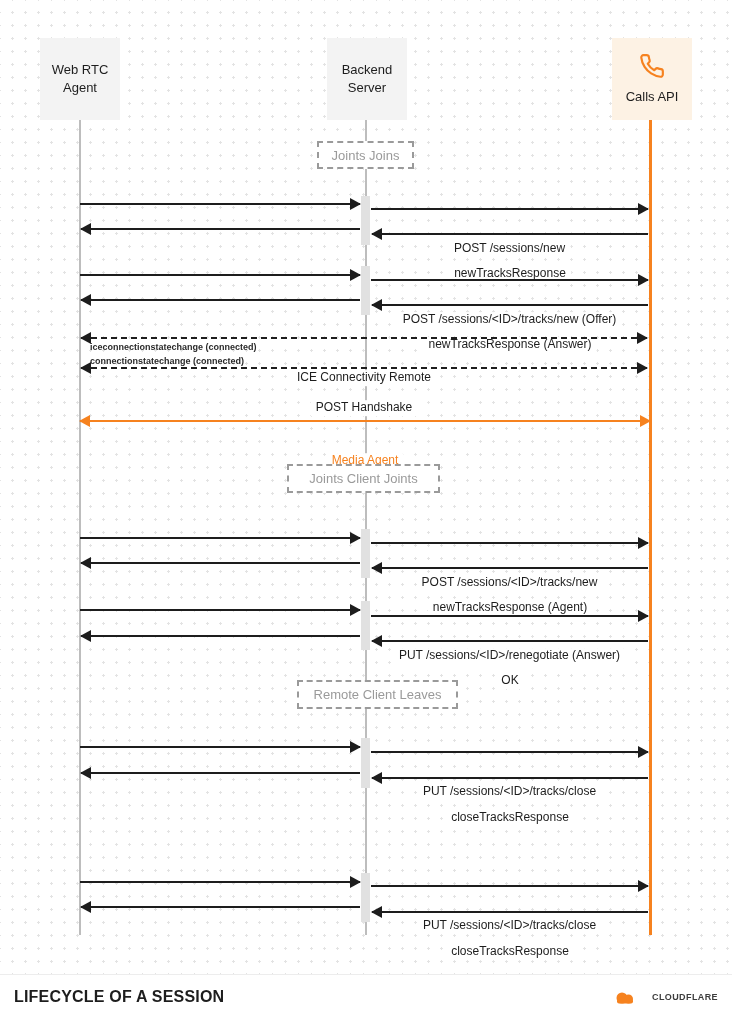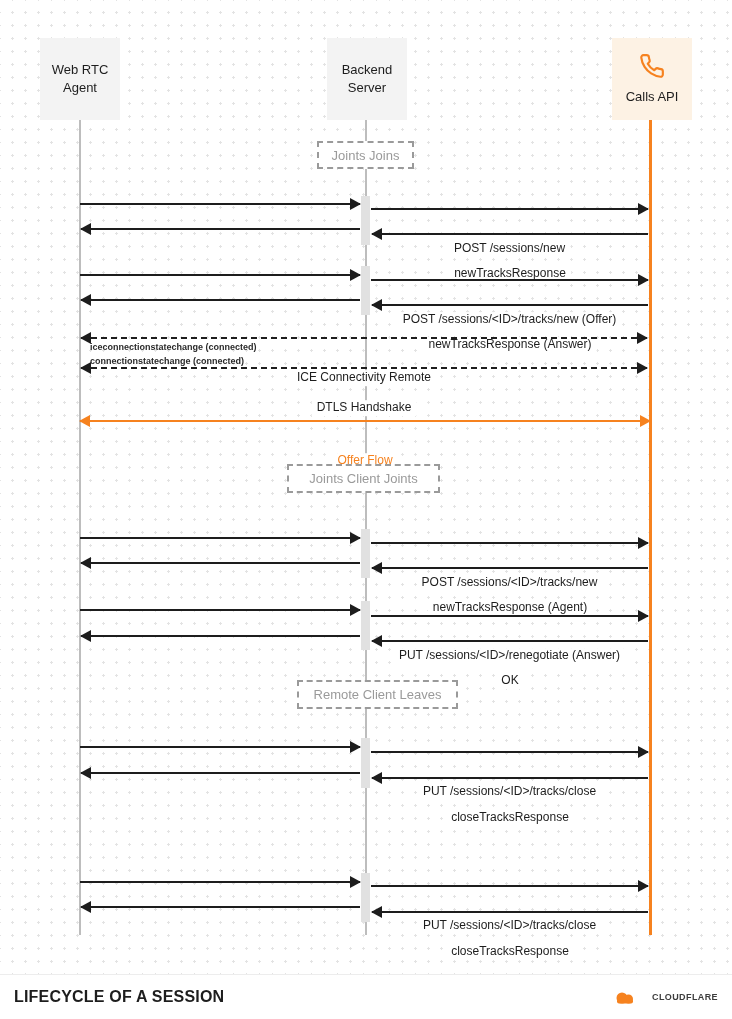--- a/index.html
+++ b/index.html
@@ -139,29 +139,29 @@
     <span class="head hl"></span>
       <span class="head hr"></span>
     <div class="label">ICE Connectivity Remote</div>
   </div>
   <div class="note" style="left:90px;top:342px;">iceconnectionstatechange (connected)</div>
 
   <div class="msg dashed" style="left:81px;top:368px;width:566px;">
     <div class="line"></div>
     <span class="head hl"></span>
       <span class="head hr"></span>
-    <div class="label">DTLS Handshake</div>
+    <div class="label">POST Handshake</div>
   </div>
   <div class="note" style="left:90px;top:356px;">connectionstatechange (connected)</div>
 
   <div class="msg orange" style="left:80px;top:421px;width:570px;">
     <div class="line"></div>
     <span class="head hl"></span>
       <span class="head hr"></span>
-    <div class="label">Offer Flow</div>
+    <div class="label">Media Agent</div>
   </div>
 
   <div class="msg" style="left:80px;top:538px;width:280px;">
     <div class="line"></div>
       <span class="head hr"></span>
   </div>
   <div class="msg" style="left:371px;top:543px;width:277px;">
     <div class="line"></div>
       <span class="head hr"></span>
     <div class="label">POST /sessions/&lt;ID&gt;/tracks/new</div>

